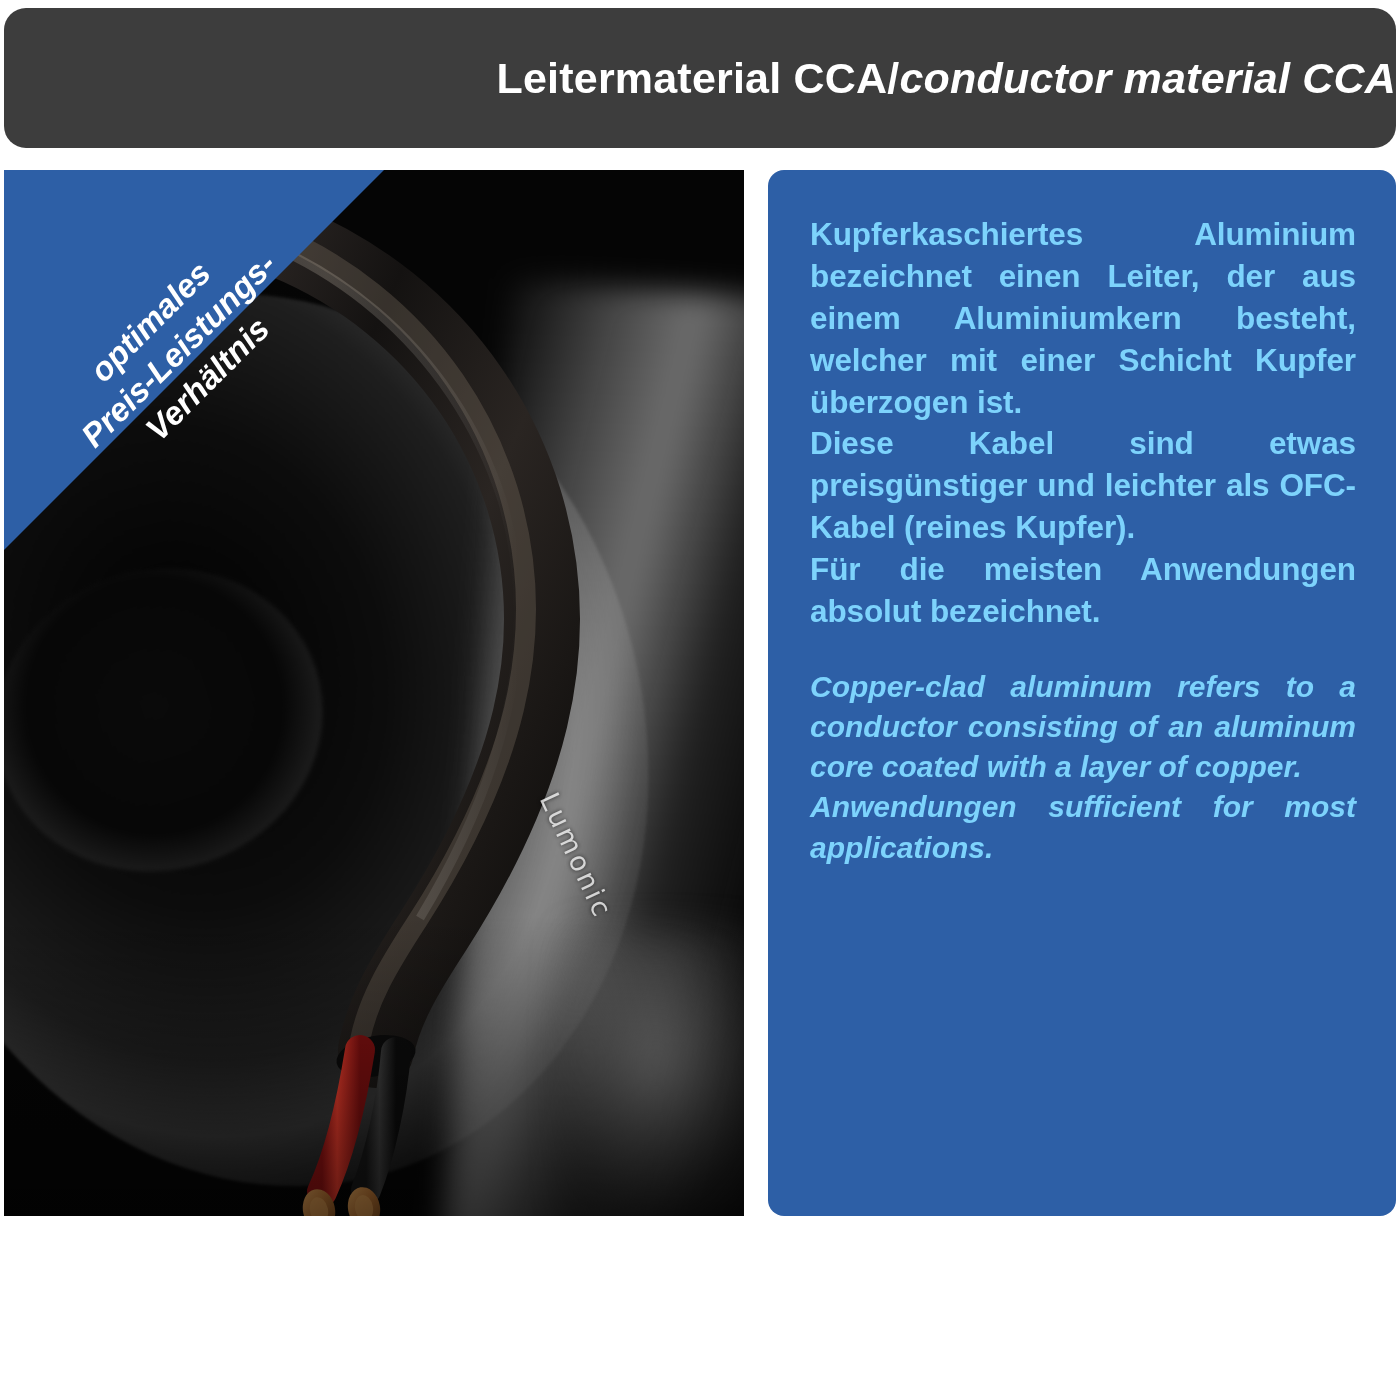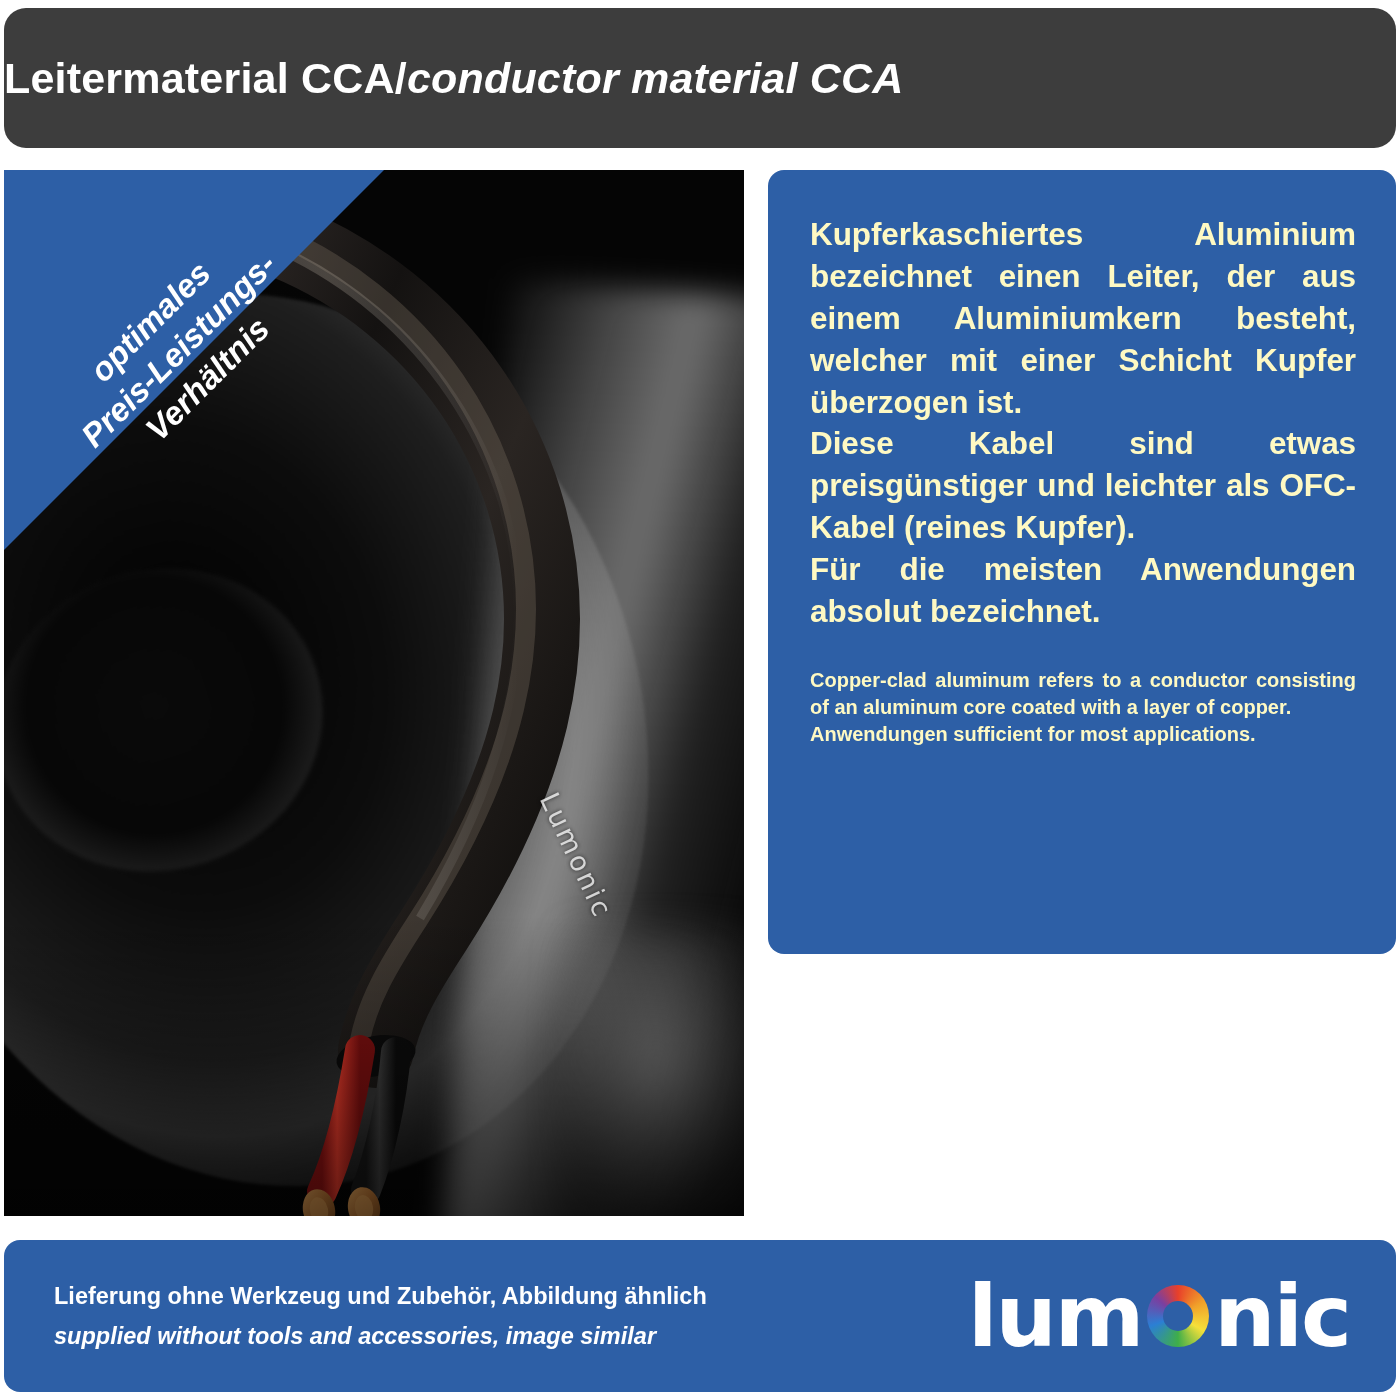--- a/index.html
+++ b/index.html
@@ -25,21 +25,21 @@
   .header-bar {
     position: absolute;
     left: 4px;
     top: 8px;
     width: 1392px;
     height: 140px;
     background: #3d3d3d;
     border-radius: 22px;
     display: flex;
     align-items: center;
-    justify-content: flex-start;
+    justify-content: flex-end;
     box-sizing: border-box;
   }
   .header-title {
     color: #ffffff;
     font-size: 43px;
     font-weight: bold;
     letter-spacing: 0.2px;
     white-space: nowrap;
   }
   .header-title .en {
@@ -161,39 +161,40 @@
     line-height: 1.22;
     text-align: center;
   }
 
   
   .text-panel {
     position: absolute;
     left: 768px;
     top: 170px;
     width: 628px;
-    height: 784px;
+    height: 1046px;
     background: #2d5fa6;
     border-radius: 16px;
     box-sizing: border-box;
     padding: 44px 40px 30px 42px;
-    color: #fef9c3;
+    color: #7dd3fc;
   }
   .text-panel p {
     margin: 0;
     font-size: 31.5px;
     line-height: 1.33;
     text-align: justify;
     font-weight: bold;
   }
   .text-panel p.de {
     letter-spacing: -0.1px;
   }
   .text-panel p.en {
-    font-size: 20px;
+    font-style: italic;
+    font-size: 30px;
     line-height: 1.34;
   }
   .gap-small { height: 0px; }
   .gap-big { height: 34px; }
 
   
   .footer {
     position: absolute;
     left: 4px;
     top: 1240px;
@@ -335,25 +336,14 @@
     <p class="de">Diese Kabel sind etwas preisgünstiger und leichter als OFC-Kabel (reines Kupfer).</p>
     <div class="gap-small"></div>
     <p class="de">Für die meisten Anwendungen absolut bezeichnet.</p>
     <div class="gap-big"></div>
     <p class="en">Copper-clad aluminum refers to a conductor consisting of an aluminum core coated with a layer of copper.</p>
     <div class="gap-small"></div>
     <div class="gap-small"></div>
     <p class="en">Anwendungen sufficient for most applications.</p>
   </div>
 
-  <div class="footer">
-    <div class="footer-text">
-      <span>Lieferung ohne Werkzeug und Zubehör, Abbildung ähnlich</span>
-      <span class="en">supplied without tools and accessories, image similar</span>
-    </div>
-    <div class="logo">
-      <span class="lum">lum</span>
-      <span class="ring"></span>
-      <span class="nic">nic</span>
-    </div>
-  </div>
 
 </div>
 
 </body></html>

